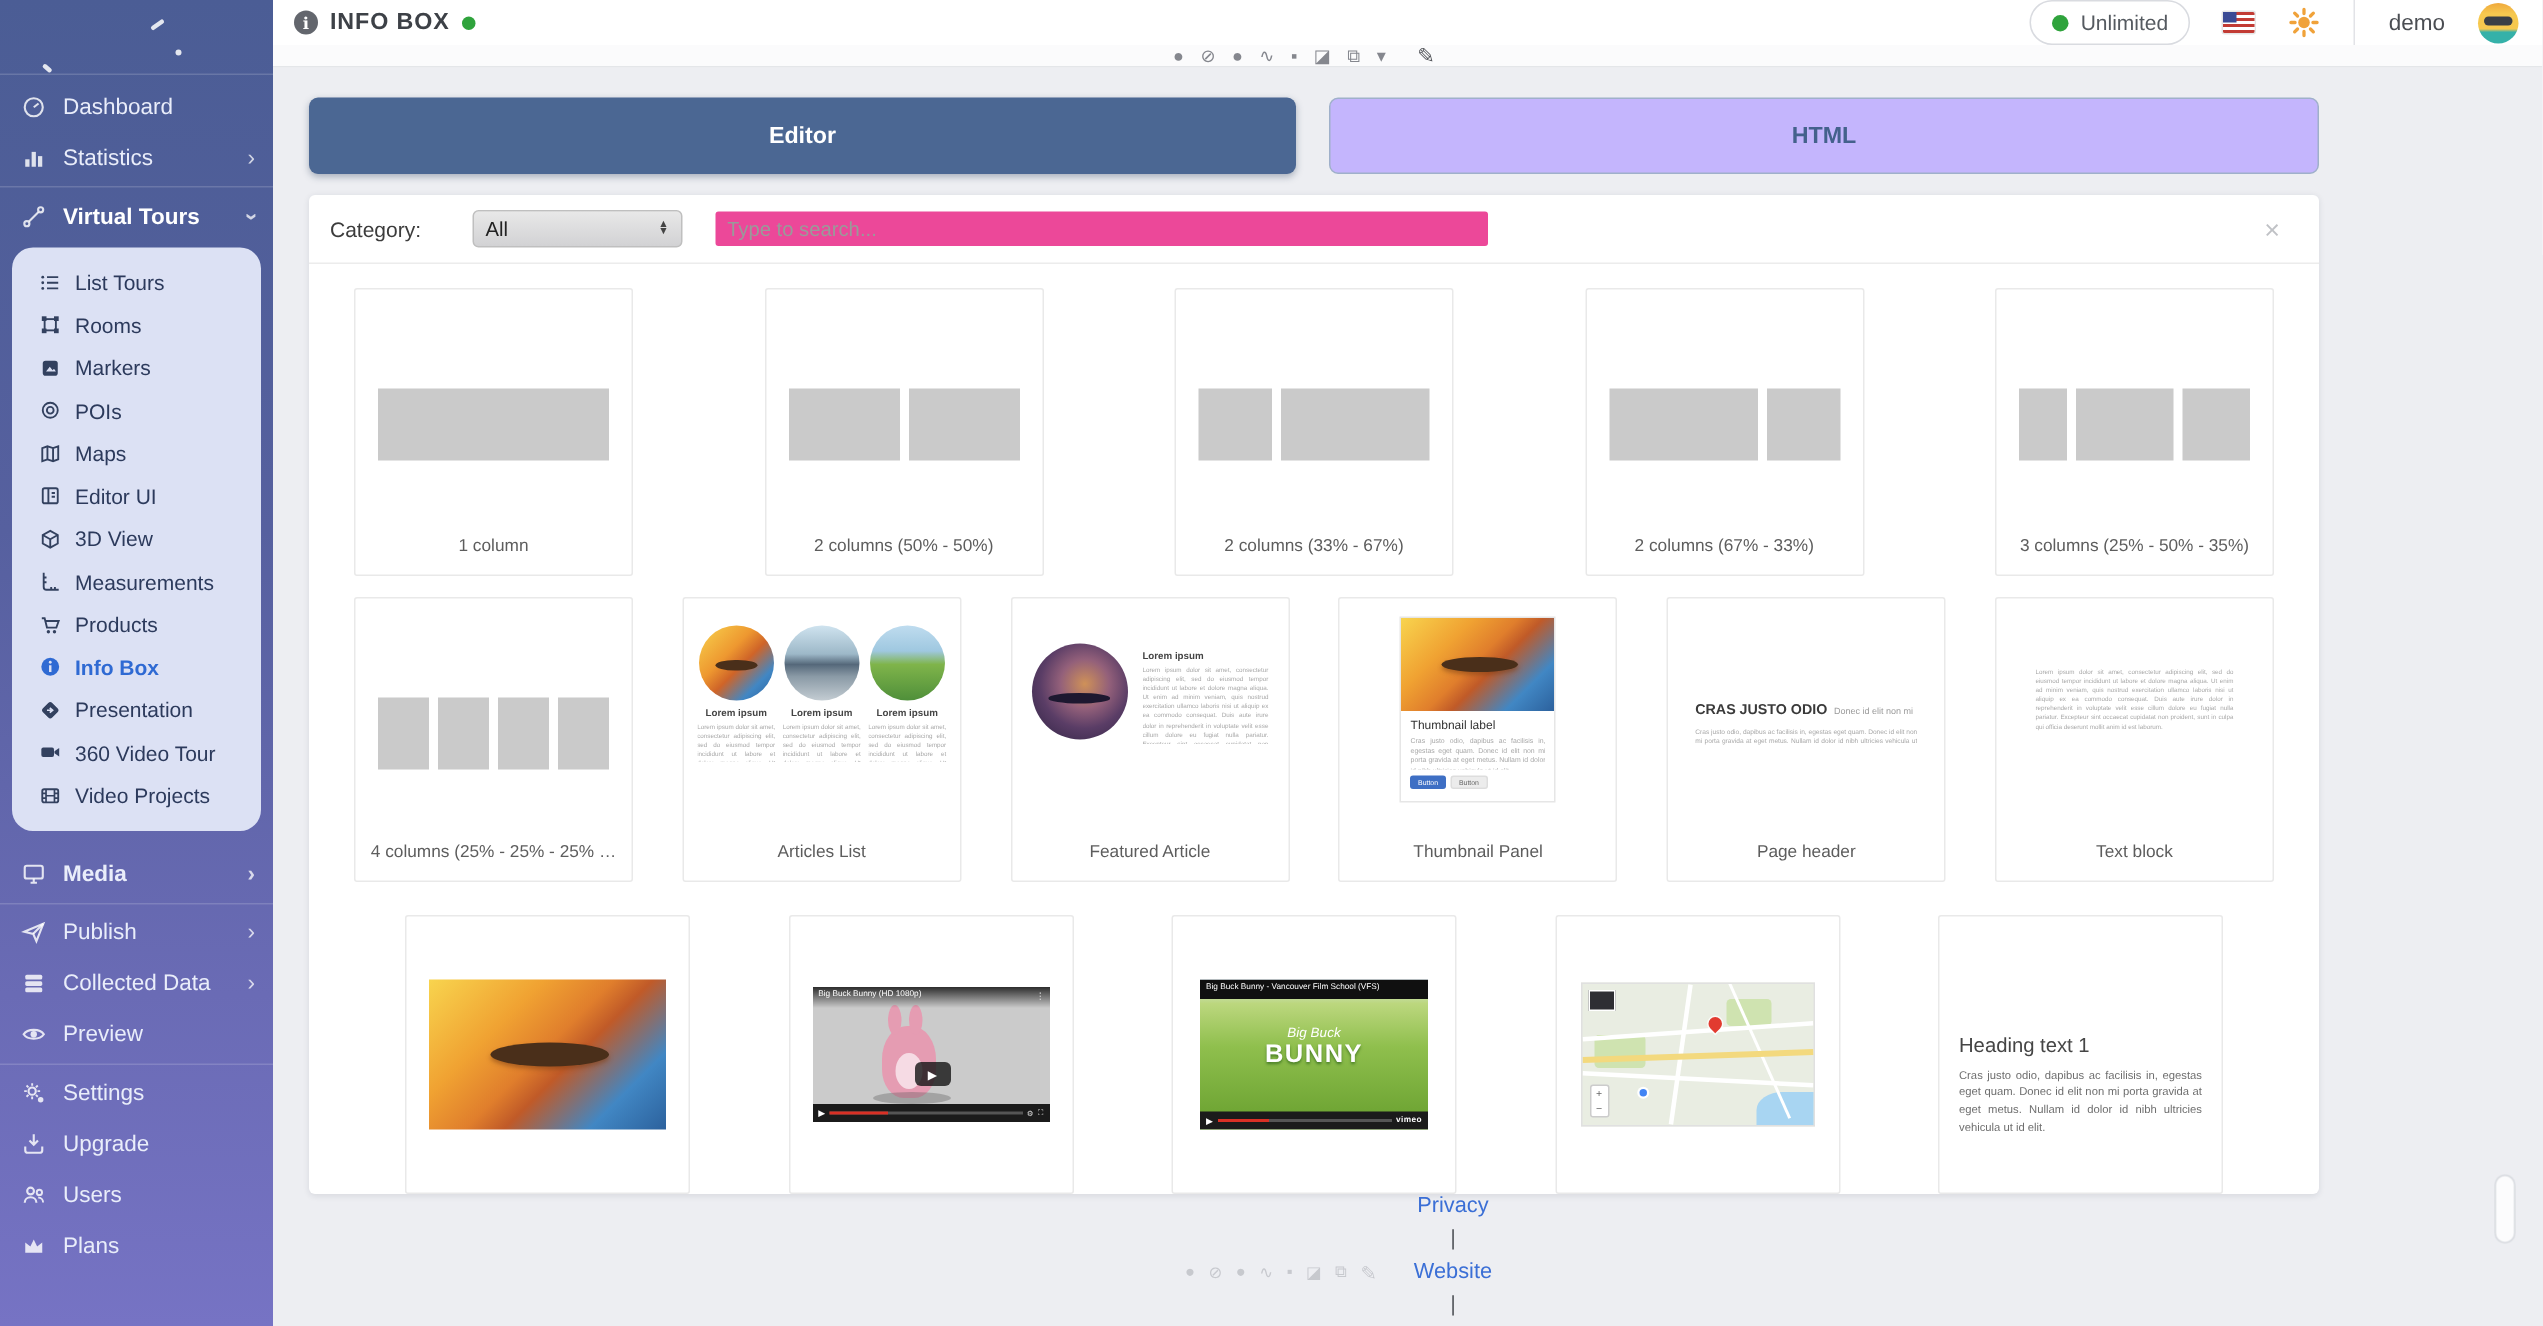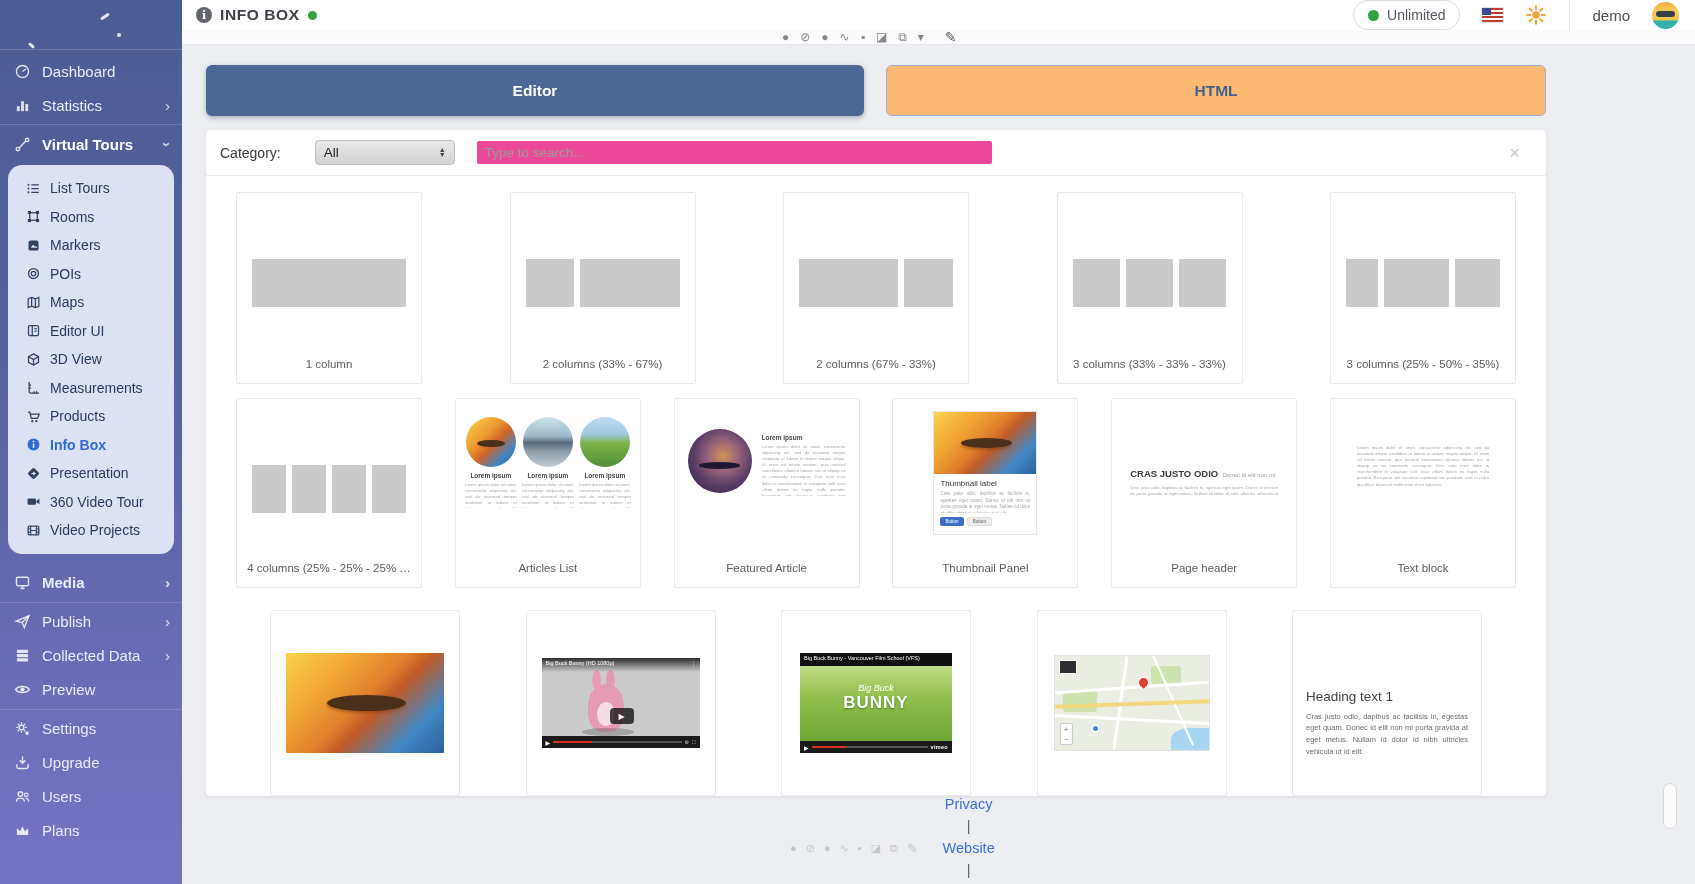--- a/index.html
+++ b/index.html
@@ -44,21 +44,21 @@
   .avatar { width:27px; height:27px; border-radius:50%; background:linear-gradient(180deg,#f0a93c 0%,#f6c84f 26%,#f6c84f 64%,#35b1a9 72%,#35b1a9 100%); position:relative; cursor:pointer; }
   .avatar::before { content:""; position:absolute; left:4px; top:9px; width:19px; height:6px; background:#3a3f46; border-radius:3px; }
   .toolbar { height:38px; background:#fbfbfc; border-bottom:1px solid #e4e6e9; display:flex; align-items:center; }
   .tb-icons { display:flex; align-items:center; gap:11px; margin-left:600px; color:#85878e; }
   .tb-icons span { font-size:12px; line-height:1; cursor:pointer; }
   .tb-icons .big { font-size:14px; color:#55575c; margin-left:10px; }
 
   .tabs { display:flex; gap:22px; width:1340px; margin:20px 0 0 24px; }
   .tab { flex:1; height:51px; border-radius:6px; display:flex; align-items:center; justify-content:center; font-size:15.5px; font-weight:600; cursor:pointer; }
   .tab.editor { background:#4b6793; color:#fff; box-shadow:0 2px 5px rgba(40,60,90,.35); }
-  .tab.html { background:#fdba74; color:#44618c; border:1px solid #9fb0ca; }
+  .tab.html { background:#c4b5fd; color:#44618c; border:1px solid #9fb0ca; }
 
   .panel { width:1340px; margin:14px 0 0 24px; background:#fff; border-radius:4px; box-shadow:0 1px 4px rgba(30,40,60,.10); height:678px; }
   .filter { height:46px; display:flex; align-items:center; padding:0 14px; border-bottom:1px solid #ececec; }
   .flabel { font-size:14px; color:#3c3c3c; }
   .select { margin-left:34px; width:140px; height:25px; background:linear-gradient(180deg,#e8e8e8,#d2d2d4); border:1px solid #bfbfbf; border-radius:4px; display:flex; align-items:center; padding:0 8px; font-size:13.5px; color:#222; cursor:pointer; }
   .select .arrows { margin-left:auto; font-size:7px; line-height:4.5px; color:#444; display:flex; flex-direction:column; }
   .search { margin-left:22px; width:515px; height:23px; background:#ec4899; border:none; border-radius:2px; padding:0 8px; font-size:13.5px; color:#333; font-family:"Liberation Sans", sans-serif; }
   .search::placeholder { color:#9a9a9a; }
   .clear-x { margin-left:auto; margin-right:12px; color:#c0c2c6; font-size:18px; cursor:pointer; line-height:1; }
 
@@ -515,39 +515,38 @@
 
       <div class="grid row1">
         <div class="card">
           <div class="bars">
               <div class="tbar" style="flex-grow: 100;"></div>
             </div>
           <div class="clabel">1 column</div>
         </div>
         <div class="card">
           <div class="bars">
+              <div class="tbar" style="flex-grow: 50;"></div>
+              <div class="tbar" style="flex-grow: 50;"></div>
+            </div>
+          <div class="clabel">2 columns (50% - 50%)</div>
+        </div>
+        <div class="card">
+          <div class="bars">
               <div class="tbar" style="flex-grow: 33;"></div>
               <div class="tbar" style="flex-grow: 67;"></div>
             </div>
           <div class="clabel">2 columns (33% - 67%)</div>
         </div>
         <div class="card">
           <div class="bars">
               <div class="tbar" style="flex-grow: 67;"></div>
               <div class="tbar" style="flex-grow: 33;"></div>
             </div>
           <div class="clabel">2 columns (67% - 33%)</div>
-        </div>
-        <div class="card">
-          <div class="bars">
-              <div class="tbar" style="flex-grow: 33;"></div>
-              <div class="tbar" style="flex-grow: 33;"></div>
-              <div class="tbar" style="flex-grow: 33;"></div>
-            </div>
-          <div class="clabel">3 columns (33% - 33% - 33%)</div>
         </div>
         <div class="card">
           <div class="bars">
               <div class="tbar" style="flex-grow: 25;"></div>
               <div class="tbar" style="flex-grow: 50;"></div>
               <div class="tbar" style="flex-grow: 35;"></div>
             </div>
           <div class="clabel">3 columns (25% - 50% - 35%)</div>
         </div>
       </div>

